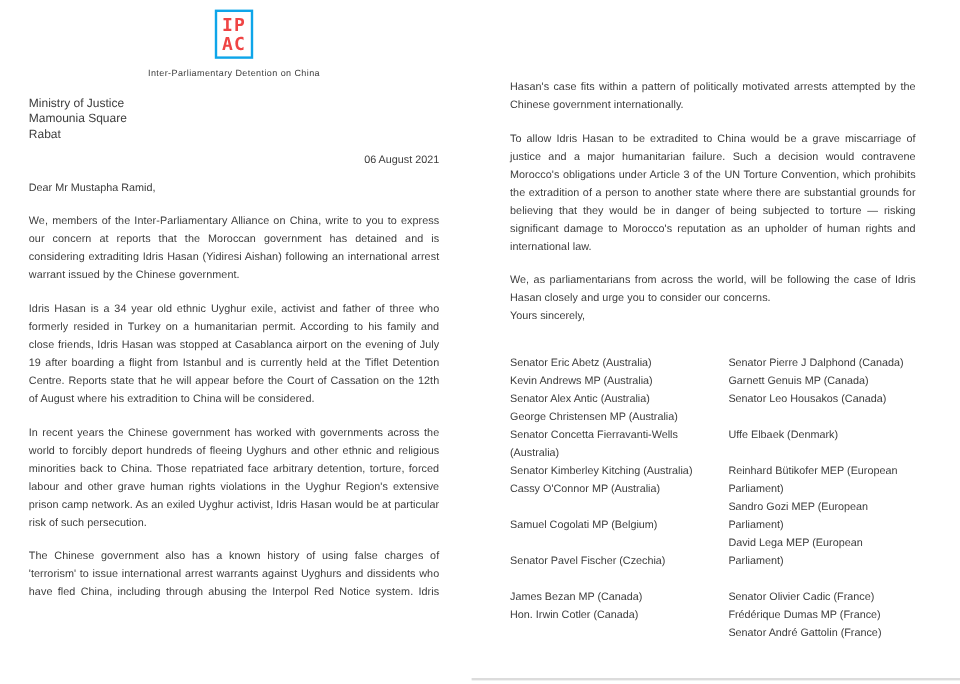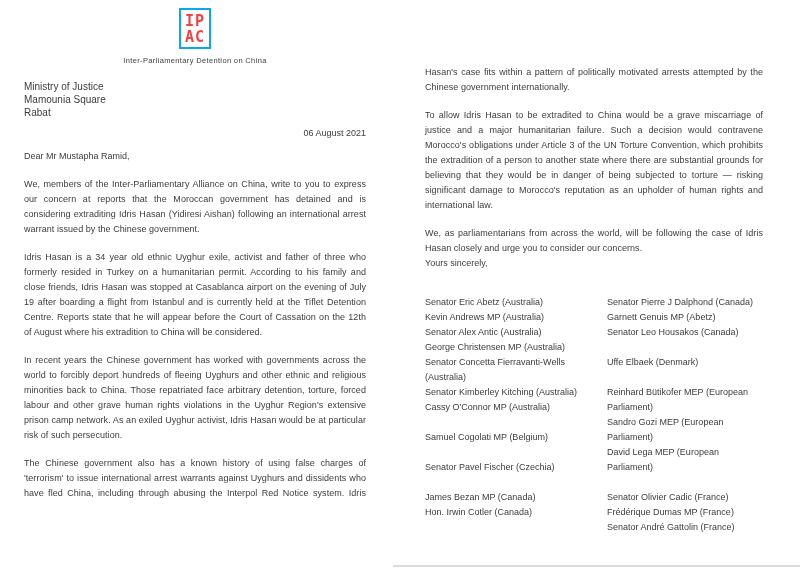--- a/index.html
+++ b/index.html
@@ -129,21 +129,21 @@
           <div class="sig-line">&nbsp;</div>
           <div class="sig-line">Samuel Cogolati MP (Belgium)</div>
           <div class="sig-line">&nbsp;</div>
           <div class="sig-line">Senator Pavel Fischer (Czechia)</div>
           <div class="sig-line">&nbsp;</div>
           <div class="sig-line">James Bezan MP (Canada)</div>
           <div class="sig-line">Hon. Irwin Cotler (Canada)</div>
         </div>
       <div class="sig-col-2">
           <div class="sig-line">Senator Pierre J Dalphond (Canada)</div>
-          <div class="sig-line">Garnett Genuis MP (Abetz)</div>
+          <div class="sig-line">Garnett Genuis MP (Canada)</div>
           <div class="sig-line">Senator Leo Housakos (Canada)</div>
           <div class="sig-line">&nbsp;</div>
           <div class="sig-line">Uffe Elbaek (Denmark)</div>
           <div class="sig-line">&nbsp;</div>
           <div class="sig-line">Reinhard Bütikofer MEP (European</div>
           <div class="sig-line">Parliament)</div>
           <div class="sig-line">Sandro Gozi MEP (European</div>
           <div class="sig-line">Parliament)</div>
           <div class="sig-line">David Lega MEP (European</div>
           <div class="sig-line">Parliament)</div>

